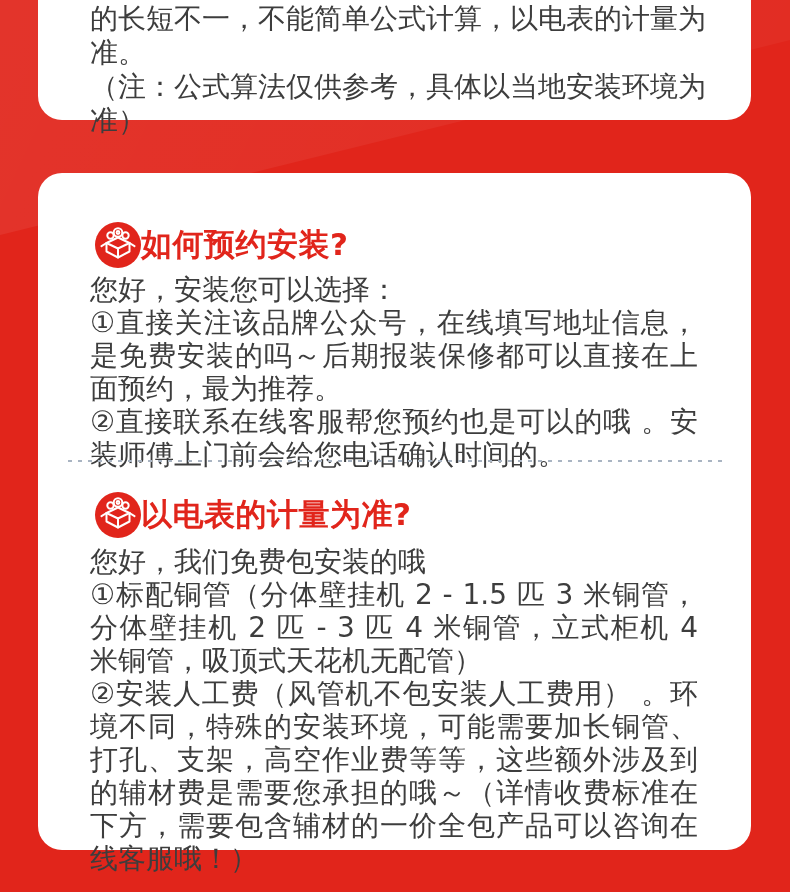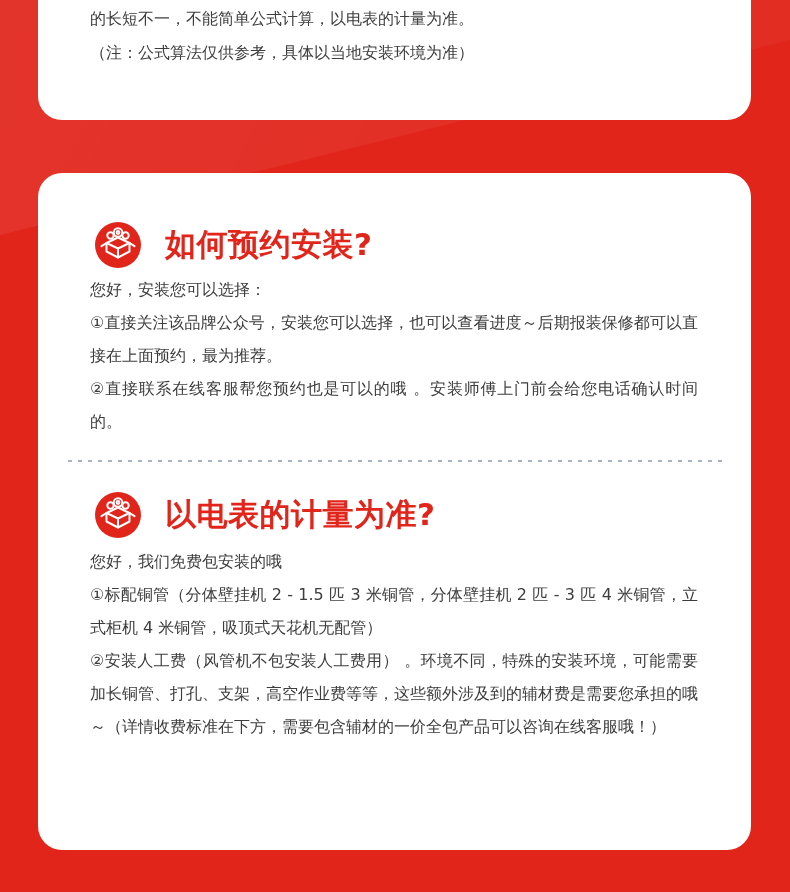--- a/index.html
+++ b/index.html
@@ -33,40 +33,40 @@
     top: -26px;
     height: 146px;
   }
   .card-main {
     top: 173px;
     height: 677px;
   }
   .body-text {
     position: absolute;
     margin: 0;
-    font-size: 16px;
+    font-size: 28px;
     line-height: 33px;
     color: #3d3d3d;
     white-space: pre-line;
     text-align: justify;
   }
   .top-text {
     left: 52px;
     top: 28px;
     width: 630px;
     line-height: 34px;
     text-align: left;
   }
   .heading-row {
     position: absolute;
     left: 57px;
     height: 46px;
     display: flex;
     align-items: center;
-    gap: 24px;
+    gap: 0;
     justify-content: center;
   }
   .heading-row.h1 { top: 49px; }
   .heading-row.h2 { top: 319px; }
   .q-icon {
     width: 46px;
     height: 46px;
     flex: 0 0 46px;
     display: block;
   }
@@ -114,21 +114,21 @@
           <circle cx="15.5" cy="13.5" r="3.2"></circle>
           <circle cx="30.5" cy="13.5" r="3.2"></circle>
           <circle cx="23" cy="10.5" r="4.3"></circle>
           <circle cx="23" cy="10.5" r="1.4"></circle>
         </g>
       </svg>
       <span class="heading-text">如何预约安装?</span>
     </div>
 
     <p class="body-text b1">您好，安装您可以选择：
-①直接关注该品牌公众号，安装您可以选择，也可以查看进度～后期报装保修都可以直接在上面预约，最为推荐。
+①直接关注该品牌公众号，在线填写地址信息，是免费安装的吗～后期报装保修都可以直接在上面预约，最为推荐。
 ②直接联系在线客服帮您预约也是可以的哦 。安装师傅上门前会给您电话确认时间的。</p>
 
     <div class="divider"></div>
 
     <div class="heading-row h2">
       <svg class="q-icon" viewBox="0 0 46 46" xmlns="http://www.w3.org/2000/svg" aria-hidden="true">
         <circle cx="23" cy="23" r="23" fill="#e1251b"></circle>
         <g fill="none" stroke="#ffffff" stroke-width="2" stroke-linecap="round" stroke-linejoin="round">
           <path d="M23 15.5 L34.5 21 L23 26.5 L11.5 21 Z"></path>
           <path d="M11.5 21 L11.5 29.5 L23 35.5 L34.5 29.5 L34.5 21"></path>

